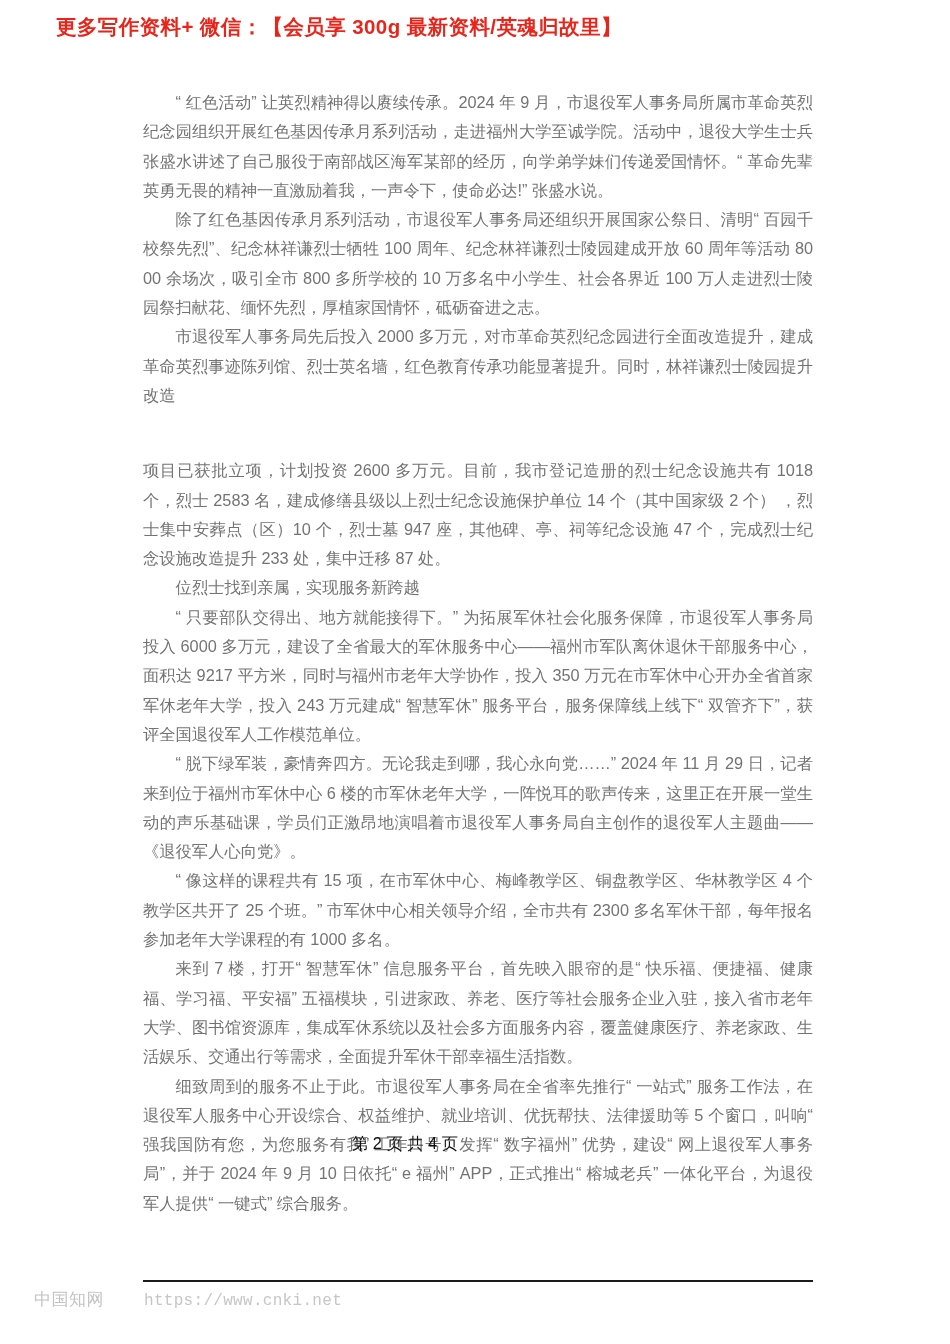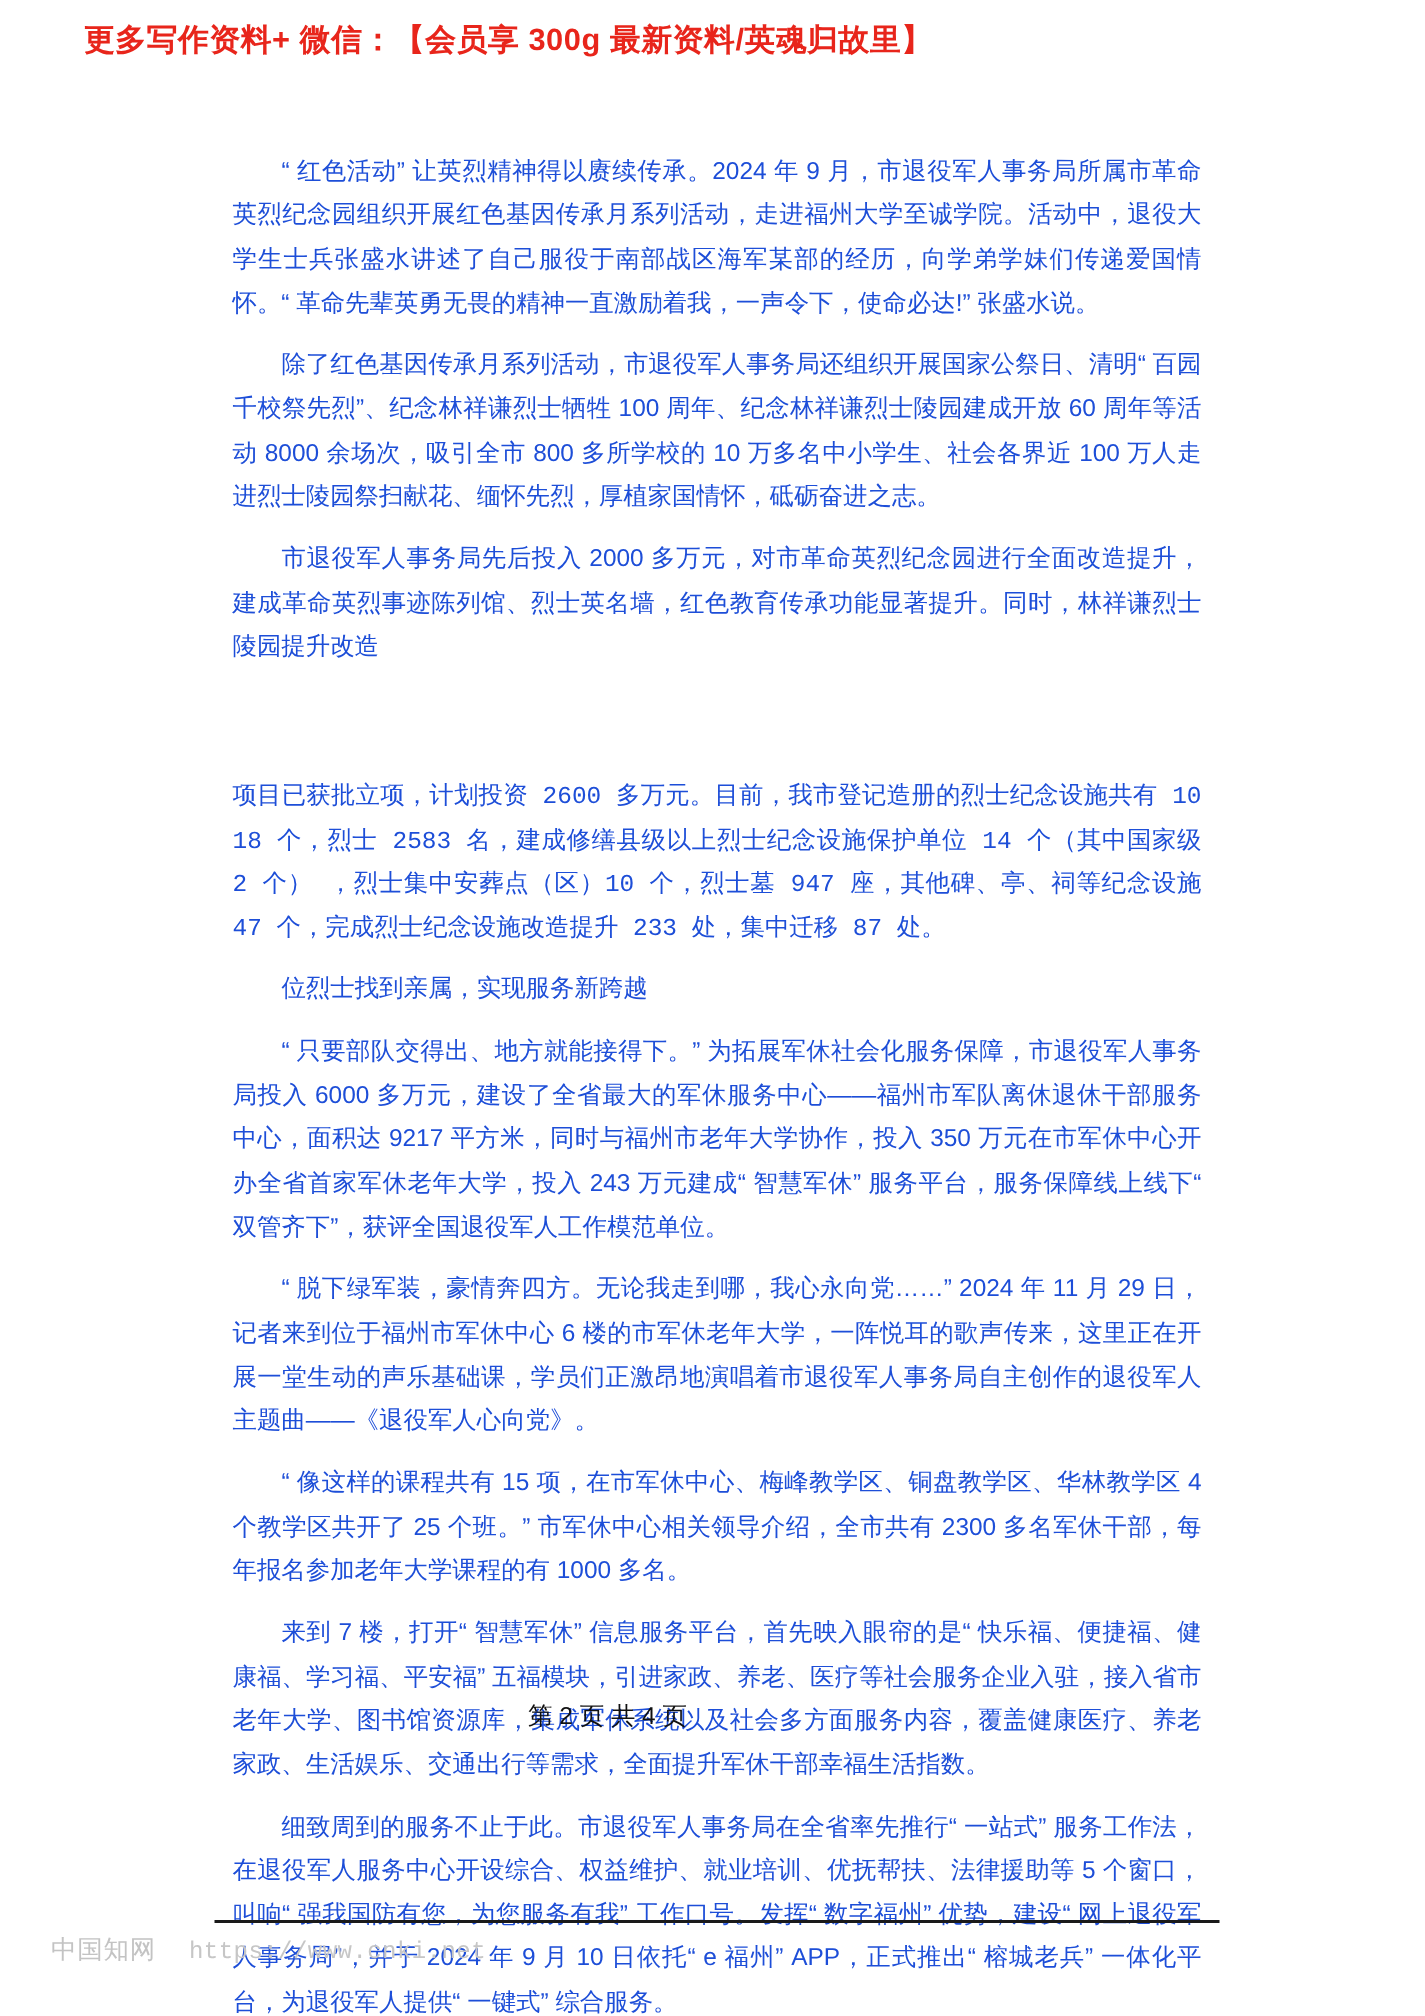--- a/index.html
+++ b/index.html
@@ -37,28 +37,27 @@
     top: 88px;
     width: 670px;
   }
 
   .para {
     font-size: 16.3px;
     line-height: 29.3px;
     text-align: justify;
     text-justify: inter-ideograph;
     text-indent: 2em;
-    margin: 12px;
-    color: #1d4ed8;
+    margin: 0;
+    color: #737373;
     word-break: break-all;
   }
 
   .para.no-indent {
     text-indent: 0;
-    font-family: Liberation Mono, monospace;
   }
 
   
   .block-gap {
     height: 46px;
   }
 
   
   .page-number {
     position: absolute;
@@ -80,21 +79,21 @@
     border-top: 2px solid #1a1a1a;
   }
 
   
   .cnki-footer {
     position: absolute;
     left: 34px;
     top: 1288px;
     display: flex;
     align-items: baseline;
-    gap: 22px;
+    gap: 40px;
   }
   .cnki-logo-text {
     font-size: 17px;
     color: #c3c3c3;
     letter-spacing: 0.5px;
     font-family: "Liberation Serif", "DejaVu Serif", serif;
   }
   .cnki-url {
     font-size: 16px;
     color: #c6c6c6;

